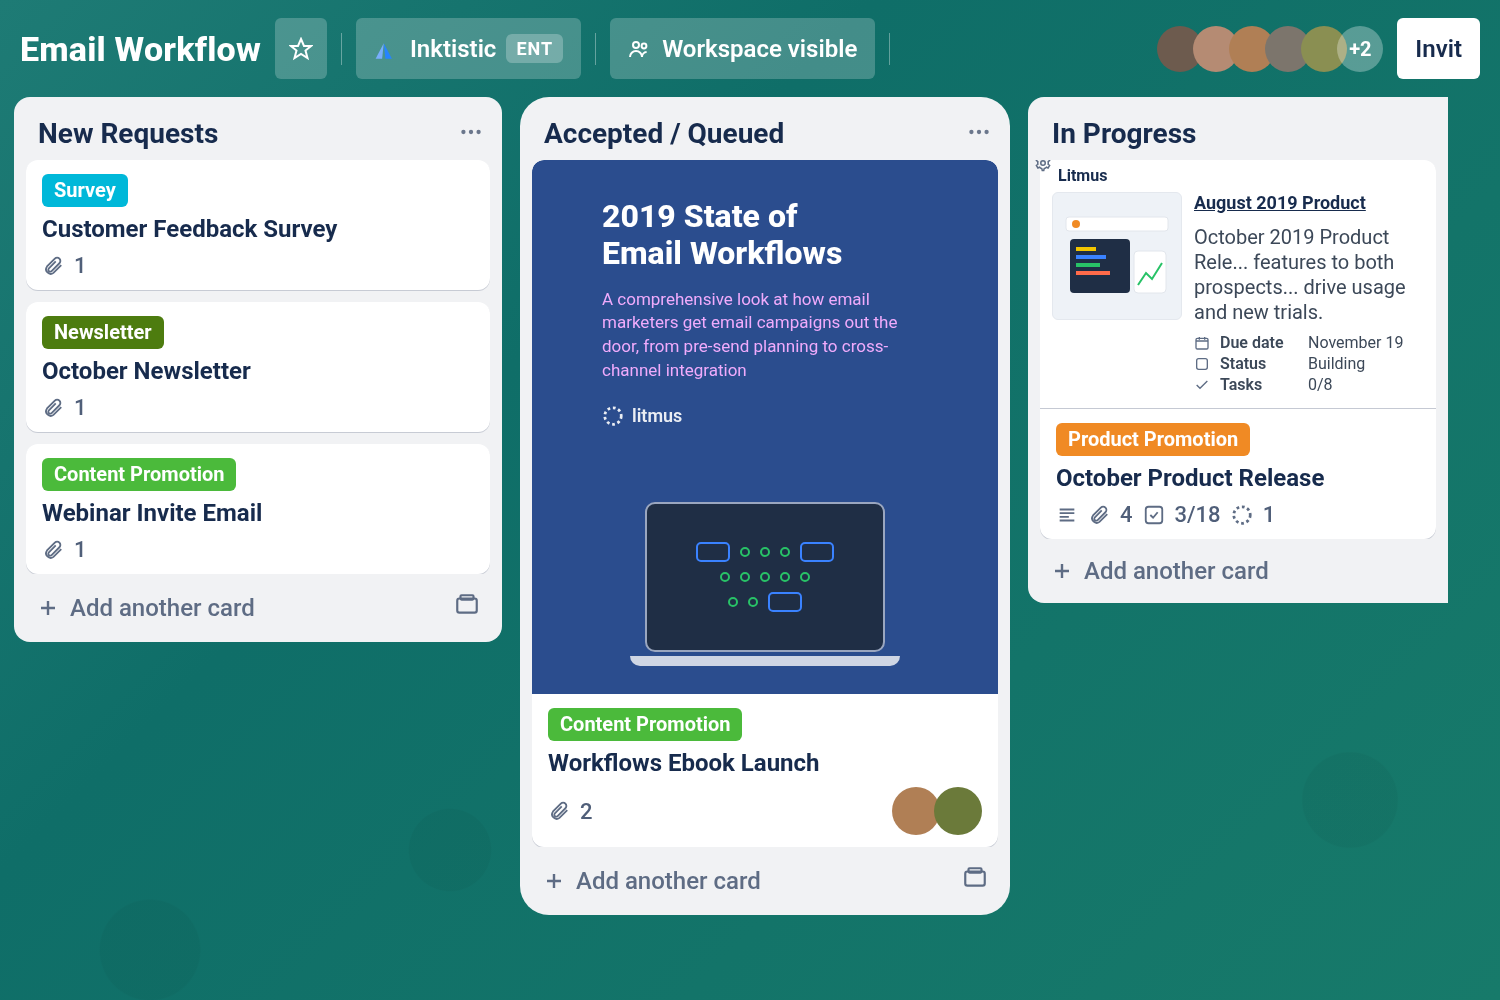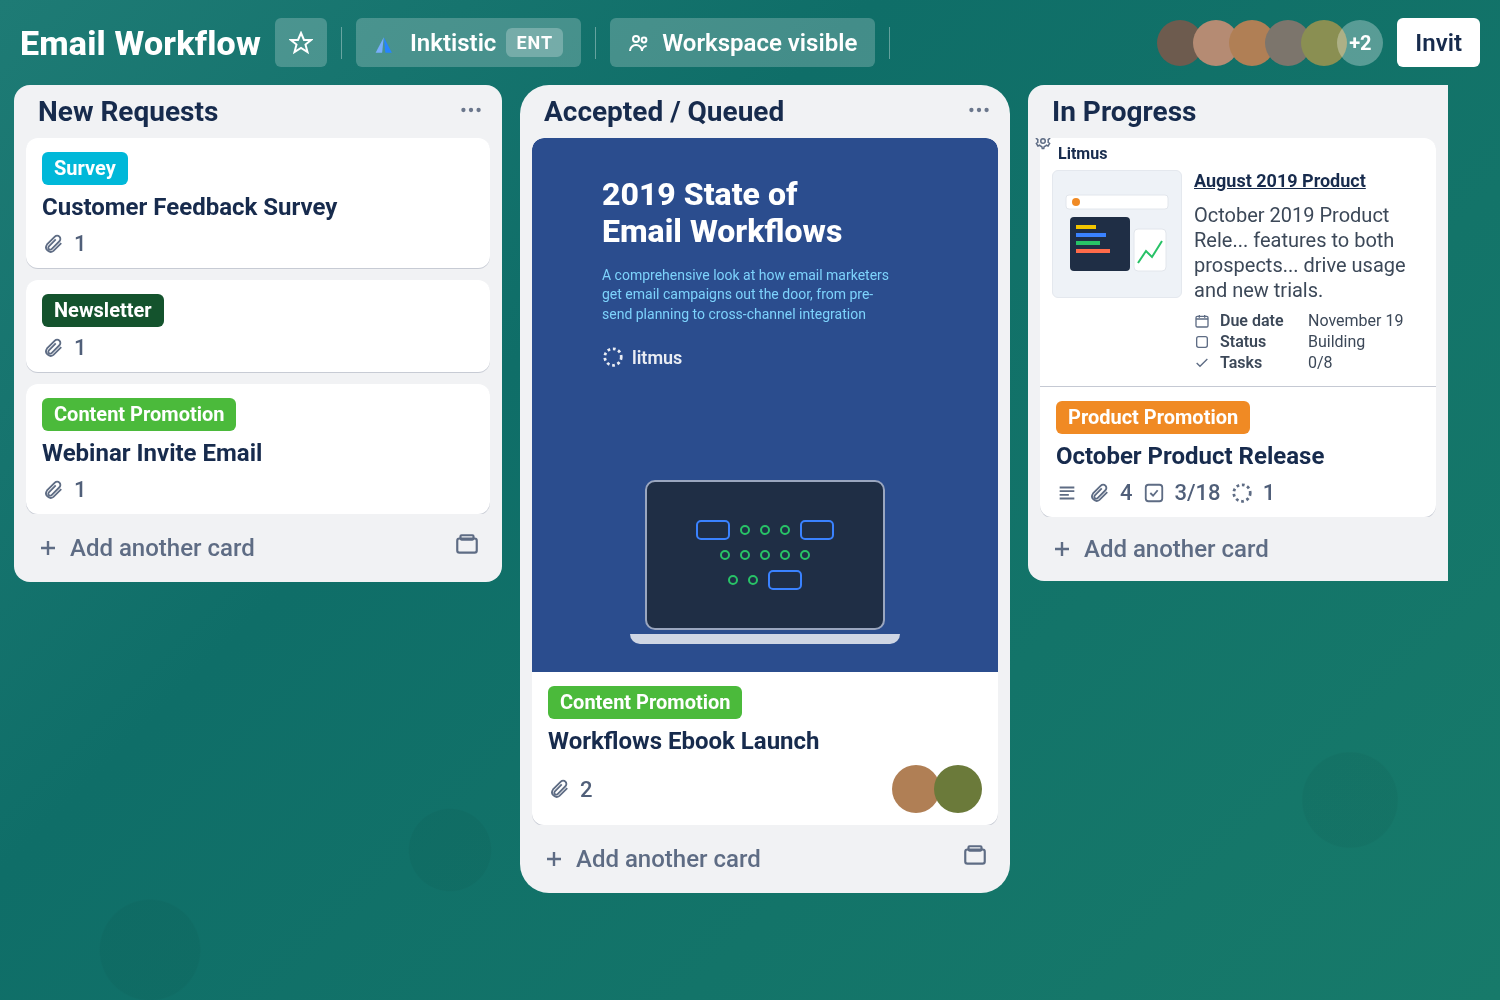--- a/index.html
+++ b/index.html
@@ -31,21 +31,21 @@
   .tb-chip {
     display: inline-flex;
     align-items: center;
     gap: 10px;
     background: rgba(255,255,255,0.22);
     color: #fff;
     font-weight: 600;
     font-size: 24px;
     border-radius: 6px;
     padding: 10px 18px;
-    height: 49px;
+    height: 61px;
     cursor: pointer;
     white-space: nowrap;
   }
   .tb-chip.small { padding: 10px 14px; }
   .vdiv { width: 0; height: 32px; border-left: 1px solid rgba(255,255,255,0.35); }
   .ent-badge {
     background: rgba(255,255,255,0.25);
     font-size: 18px;
     font-weight: 700;
     letter-spacing: 1px;
@@ -76,21 +76,21 @@
     align-items: flex-start;
     width: 100%;
     height: calc(100% - 88px);
   }
   .list {
     flex: 0 0 488px;
     background: #f1f2f4;
     border-radius: 16px;
     display: flex;
     flex-direction: column;
-    padding: 4px 0 8px 0;
+    padding: 14px 0 8px 0;
     max-height: 100%;
   }
   .list.wide { flex: 0 0 490px; border-radius: 29px; }
   .list.rightcut { flex: 0 0 420px; border-top-right-radius:0; border-bottom-right-radius:0; }
 
   .list-header {
     display: flex; align-items: center;
     padding: 6px 18px 10px 24px;
   }
   .list-title { font-size: 28px; font-weight: 700; color:#172b4d; }
@@ -122,21 +122,21 @@
   .cover {
     border-radius:12px 12px 0 0;
     background:#2b4d8e;
     color:#fff;
     padding:38px 70px 20px 70px;
     height:534px;
     position:relative;
     overflow:hidden;
   }
   .cover h2 { font-size:32px; font-weight:800; line-height:1.15; }
-  .cover p  { font-size:14px; color:#7dd3fc; margin-top:16px; max-width:300px; line-height:1.4; }
+  .cover p  { font-size:17px; color:#f0abfc; margin-top:16px; max-width:300px; line-height:1.4; }
   .cover .brand { margin-top:22px; display:flex; align-items:center; gap:8px; opacity:.9; font-weight:600; font-size:18px;}
   .laptop {
     position:absolute; left:50%; bottom:22px; transform:translateX(-50%);
     width:270px; height:170px;
   }
   .laptop .screen {
     width:240px;height:150px;border-radius:10px;background:#1f2e45;border:2px solid #9aa6bf;margin:0 auto;
     display:flex;align-items:center;justify-content:center;flex-direction:column;gap:10px;
   }
   .laptop .base { height:10px; background:#cfd6e4; border-radius:0 0 14px 14px; margin-top:4px;}
@@ -260,21 +260,22 @@
           <span class="ico">
             <svg viewBox="0 0 24 24" fill="none" stroke="#5e6c84" stroke-width="2">
                 <path d="M21 11l-8.5 8.5a5 5 0 01-7-7L14 4a3.5 3.5 0 015 5l-8.5 8.5a2 2 0 01-3-3L15 7"></path>
               </svg>
           </span>
           <span class="num">1</span>
         </div>
       </div>
 
       <div class="card">
-        <span class="label-pill" style="background:#14532d">Newsletter</span>
+        <span class="label-pill" style="background:#4d7c0f">Newsletter</span>
+        <div class="card-title">October Newsletter</div>
         <div class="card-badges">
           <span class="ico">
             <svg viewBox="0 0 24 24" fill="none" stroke="#5e6c84" stroke-width="2">
                 <path d="M21 11l-8.5 8.5a5 5 0 01-7-7L14 4a3.5 3.5 0 015 5l-8.5 8.5a2 2 0 01-3-3L15 7"></path>
               </svg>
           </span>
           <span class="num">1</span>
         </div>
       </div>
 

